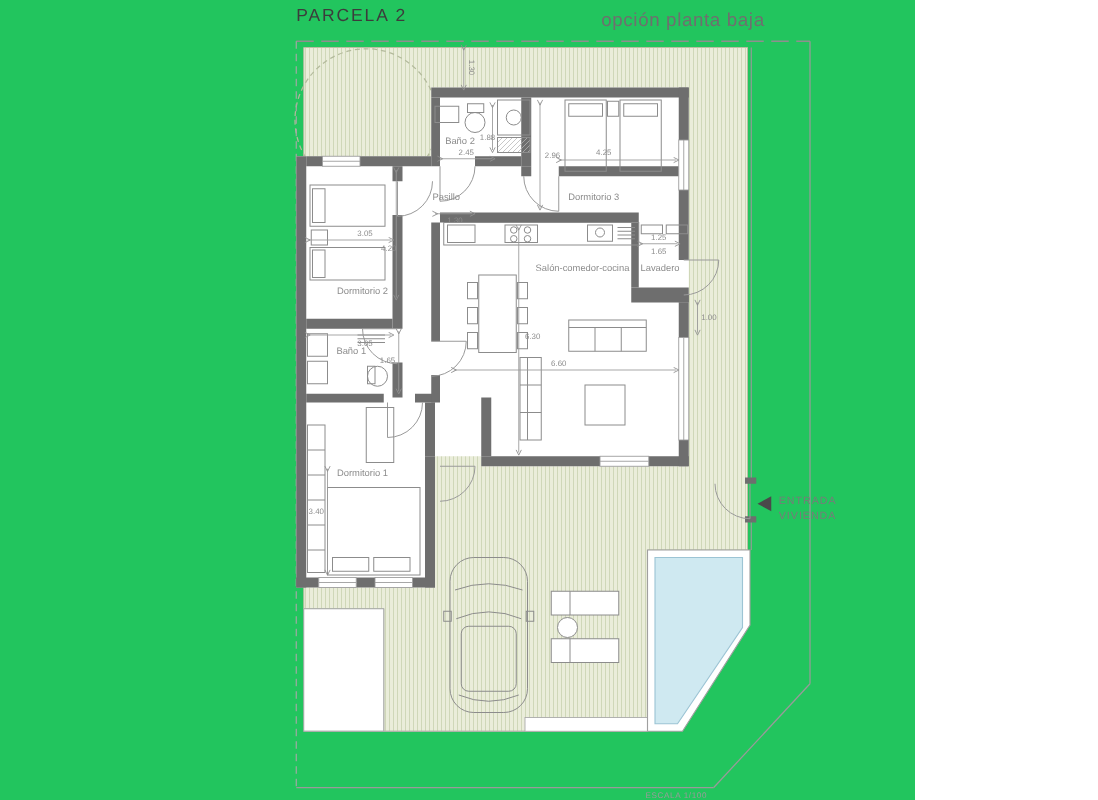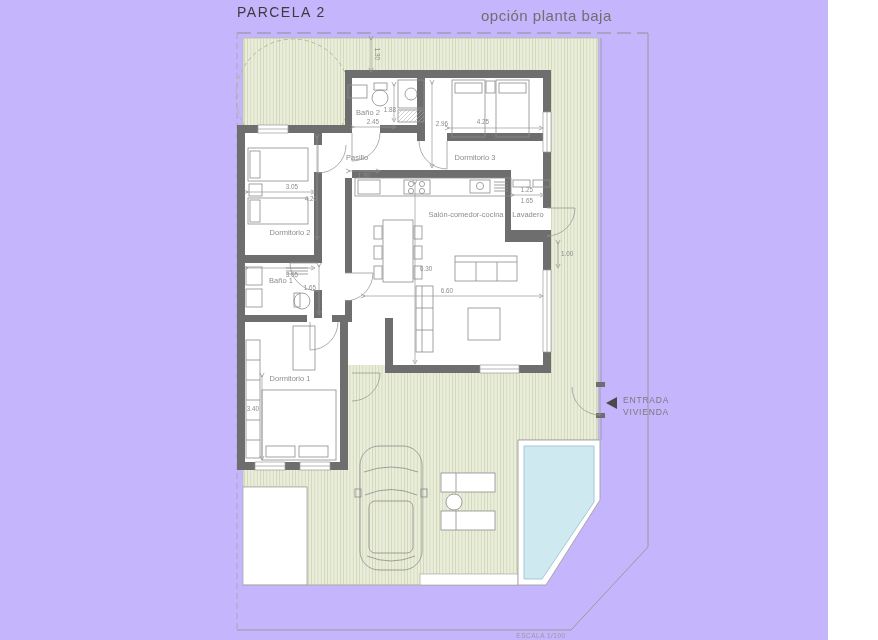--- a/index.html
+++ b/index.html
@@ -1,16 +1,16 @@
 <!DOCTYPE html>
 <html><head>
 <meta charset="utf-8">
 <style>
   html,body{margin:0;padding:0;background:#ffffff;}
-  .canvas{position:relative;width:828px;height:640px;background:#c4b5fd;overflow:hidden;
+  .canvas{position:relative;width:732px;height:640px;background:#22c55e;overflow:hidden;
           font-family:"Liberation Sans", sans-serif;}
   svg text{font-family:"Liberation Sans", sans-serif;fill:#8a8a8a;}
   text.title{fill:#3c3c3c;font-size:14px;letter-spacing:1.5px;}
   text.subtitle{fill:#6f6f6f;font-size:15px;letter-spacing:0.5px;}
   text.room{font-size:7.5px;fill:#8c8c8c;}
   text.dim{font-size:6.3px;fill:#8c8c8c;}
   text.note{font-size:8.5px;fill:#7a7a7a;letter-spacing:0.8px;}
   text.scale{font-size:6.5px;fill:#9a9a9a;letter-spacing:0.5px;}
 </style>
 </head>

